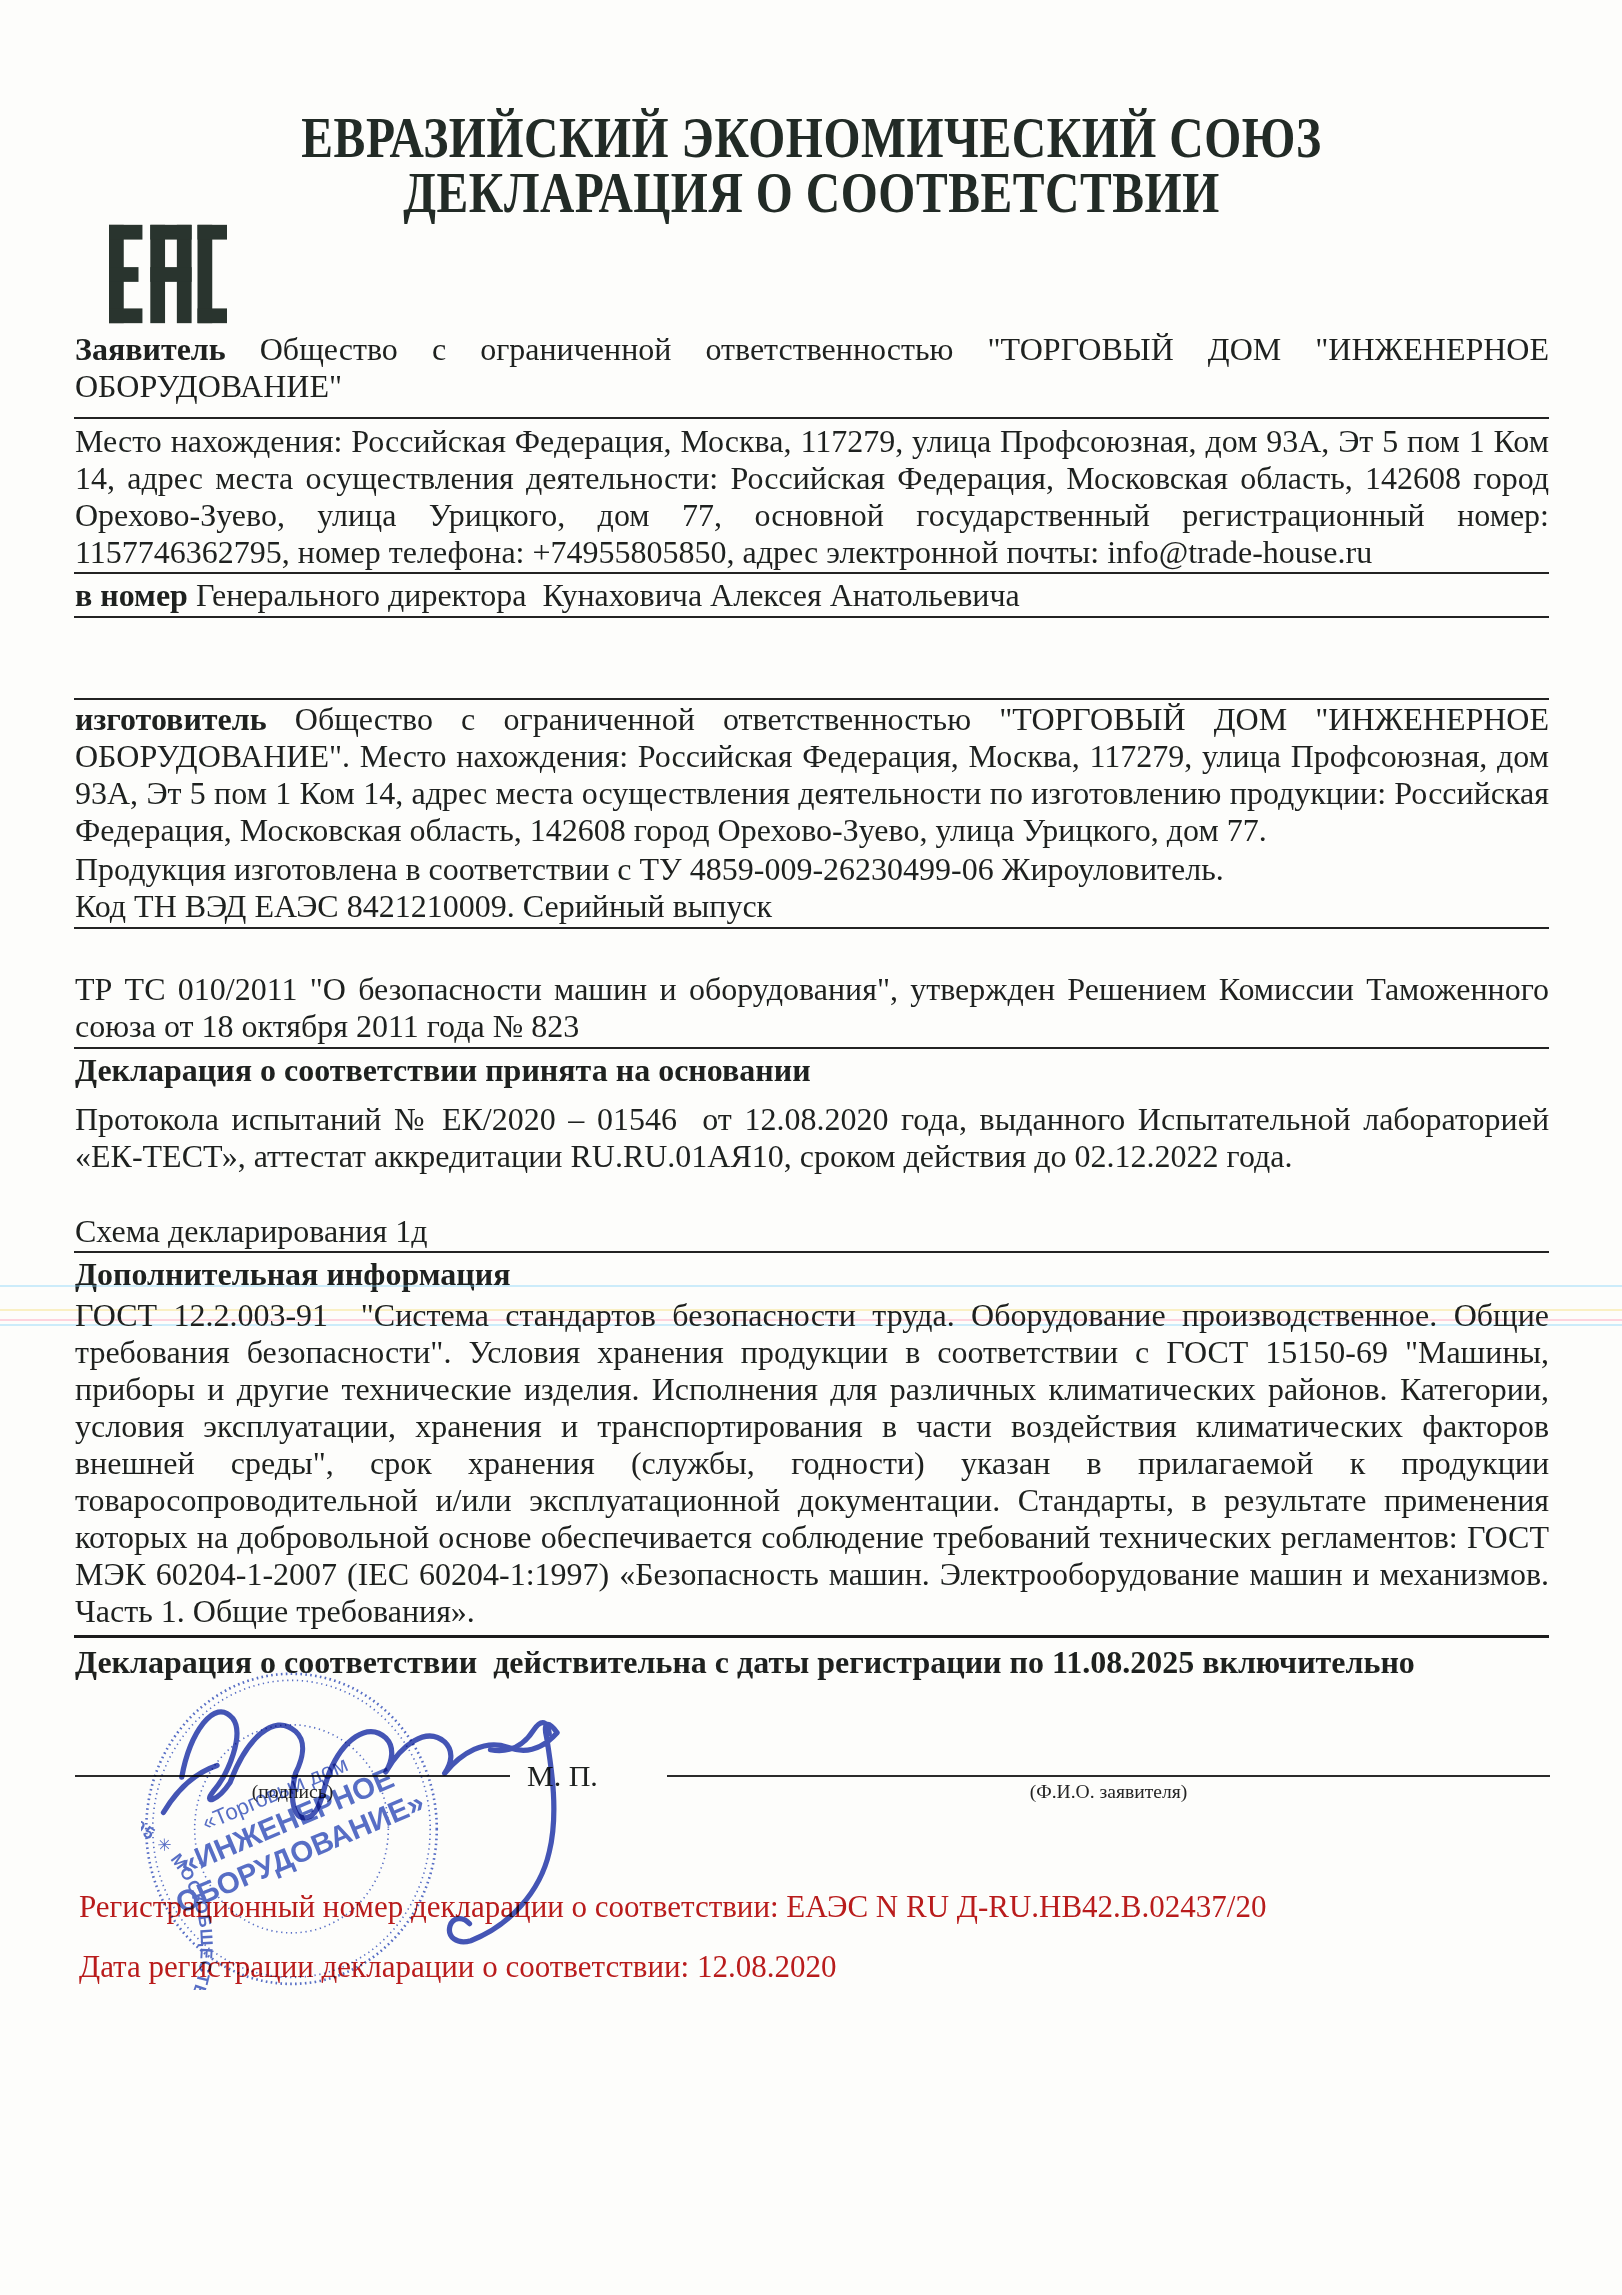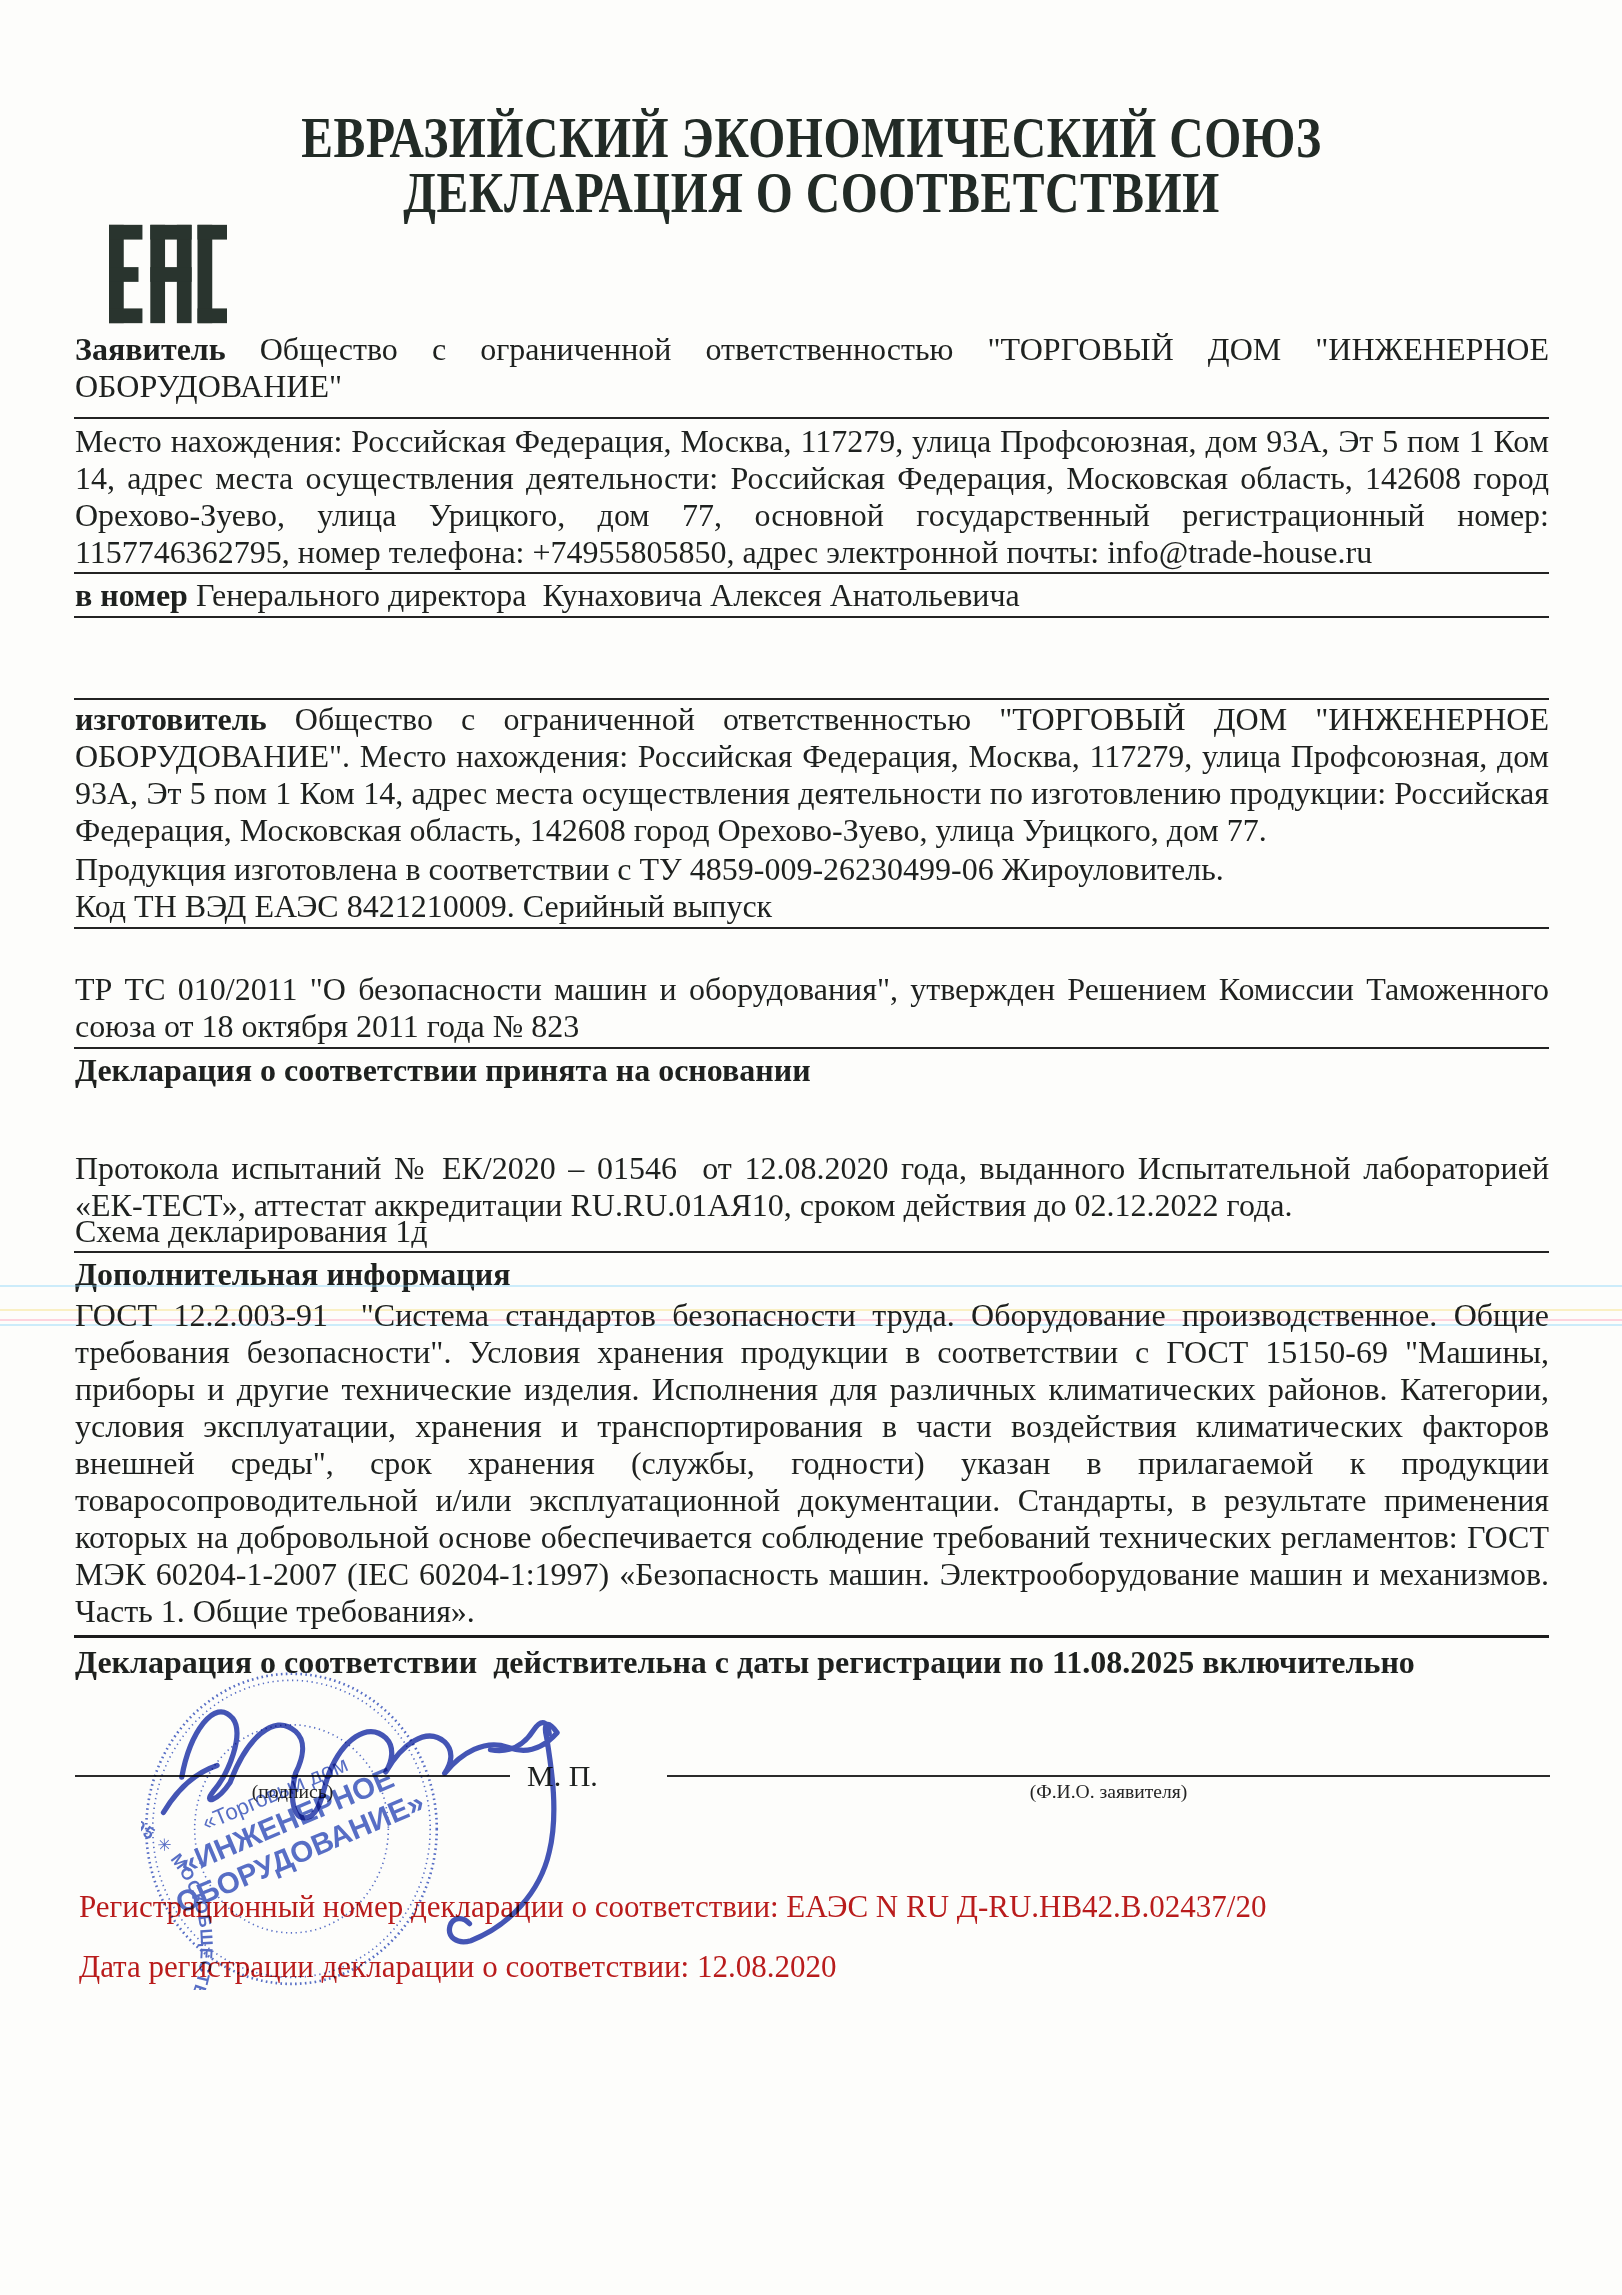--- a/index.html
+++ b/index.html
@@ -100,21 +100,21 @@
 
   <p class="blk" style="top:701px"><b class="bold">изготовитель</b><span> Общество с ограниченной ответственностью "ТОРГОВЫЙ ДОМ "ИНЖЕНЕРНОЕ ОБОРУДОВАНИЕ". Место нахождения: Российская Федерация, Москва, 117279, улица Профсоюзная, дом 93А, Эт 5 пом 1 Ком 14, адрес места осуществления деятельности по изготовлению продукции: Российская Федерация, Московская область, 142608 город Орехово-Зуево, улица Урицкого, дом 77.</span></p>
   <p class="blk single" style="top:851px">Продукция изготовлена в соответствии с ТУ 4859-009-26230499-06 Жироуловитель.</p>
   <p class="blk single" style="top:888px">Код ТН ВЭД ЕАЭС 8421210009. Серийный выпуск</p>
   <div class="rule" style="top:927px"></div>
 
   <p class="blk" style="top:971px">ТР ТС 010/2011 "О безопасности машин и оборудования", утвержден Решением Комиссии Таможенного союза от 18 октября 2011 года № 823</p>
   <div class="rule" style="top:1047px"></div>
 
   <p class="blk single bold" style="top:1052px">Декларация о соответствии принята на основании</p>
-  <p class="blk" style="top:1150px">Протокола испытаний № ЕК/2020 – 01546&nbsp; от 12.08.2020 года, выданного Испытательной лабораторией «ЕК-ТЕСТ», аттестат аккредитации RU.RU.01АЯ10, сроком действия до 02.12.2022 года.</p>
+  <p class="blk" style="top:1101px">Протокола испытаний № ЕК/2020 – 01546&nbsp; от 12.08.2020 года, выданного Испытательной лабораторией «ЕК-ТЕСТ», аттестат аккредитации RU.RU.01АЯ10, сроком действия до 02.12.2022 года.</p>
   <p class="blk single" style="top:1213px">Схема декларирования 1д</p>
   <div class="rule" style="top:1251px"></div>
 
   <p class="blk single bold" style="top:1256px">Дополнительная информация</p>
 
   <div class="artifact art-cyan" style="top:1285px"></div>
   <div class="artifact art-yellow" style="top:1309px"></div>
   <div class="artifact art-pink" style="top:1319px"></div>
   <div class="artifact art-cyan" style="top:1324px"></div>
 

